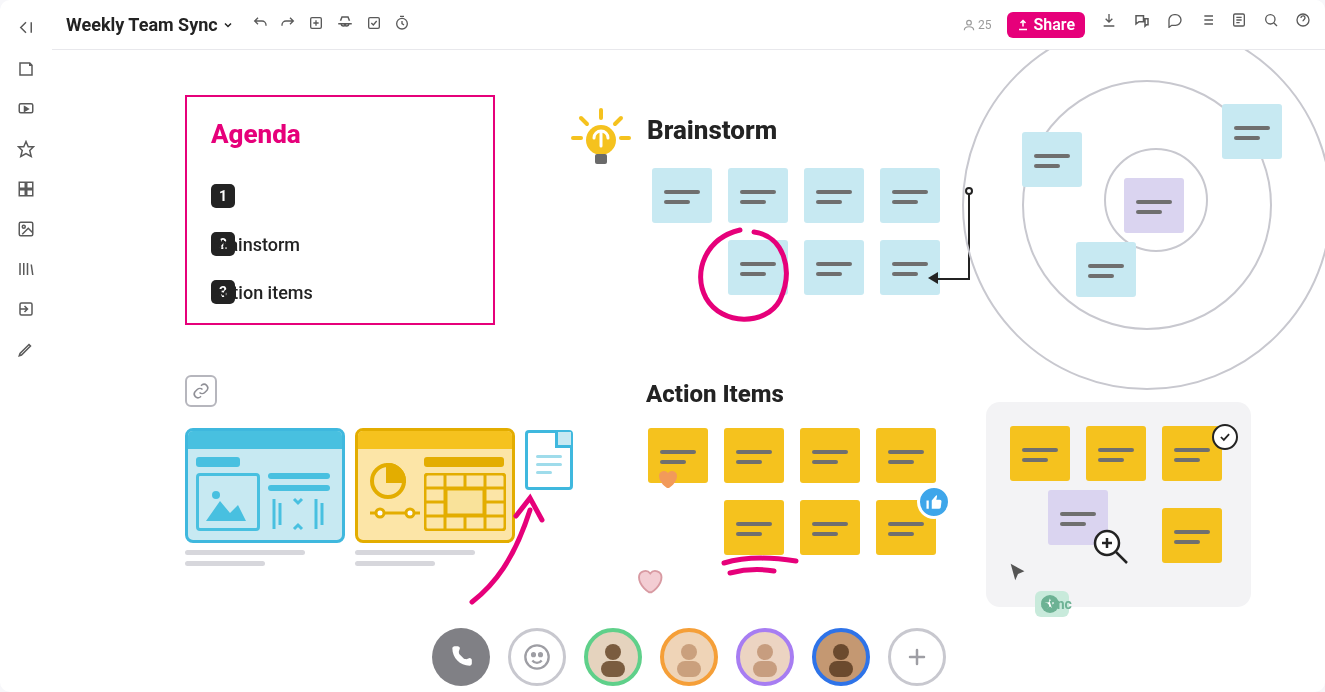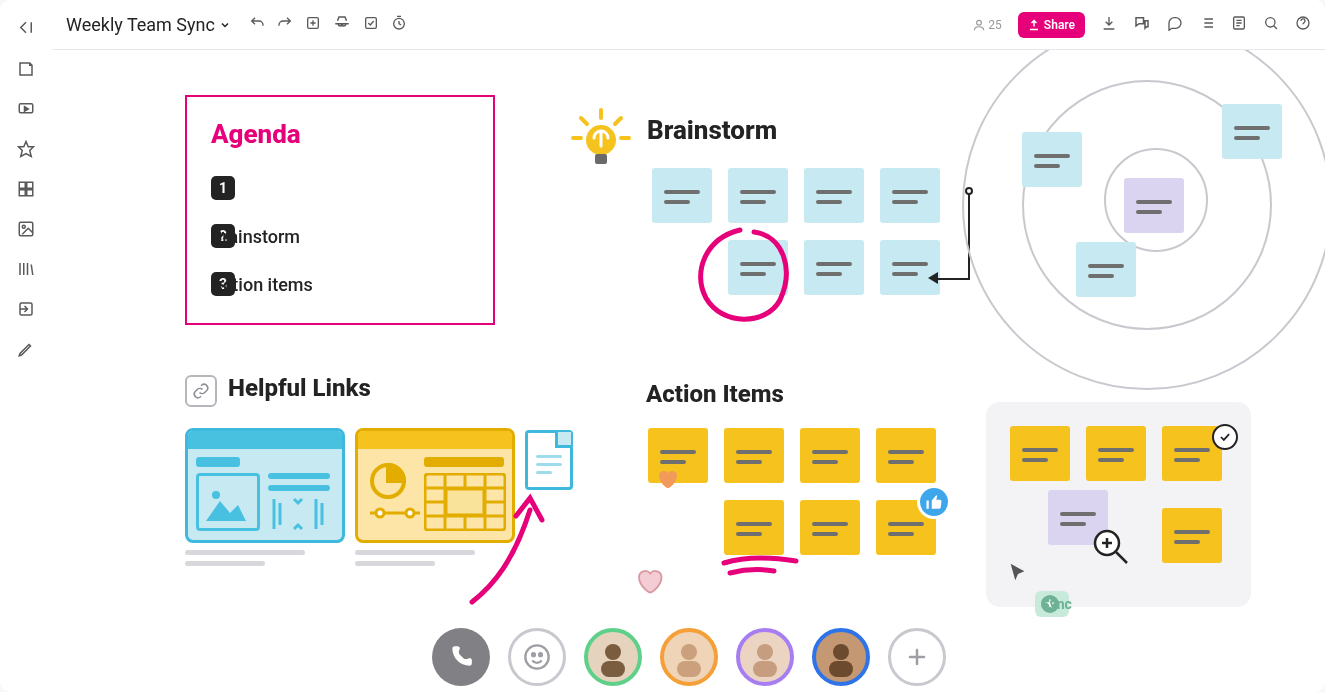--- a/index.html
+++ b/index.html
@@ -21,31 +21,31 @@
   body { margin: 0; width: 1325px; height: 692px; overflow: hidden; background: #f7f7fa; }
   .app { display: flex; width: 1325px; height: 692px; background: #fff; border-radius: 10px; overflow: hidden; position: relative; }
   
   .rail { width: 52px; display: flex; flex-direction: column; align-items: center; padding-top: 20px; gap: 22px; color: #5a5a5a; }
   .rail svg, .rail .ico { width: 18px; height: 18px; }
   .rail .ico { display:flex; align-items:center; justify-content:center; }
   
   .main { flex: 1; display: flex; flex-direction: column; position: relative; }
   
   .topbar { height: 50px; display: flex; align-items: center; padding: 0 14px; border-bottom: 1px solid #e8e8ec; position:relative; z-index:2; background:#fff;}
-  .doc-title { font-size: 18px; font-weight: 400; color: #232323; display:flex; align-items:center; gap:4px; }
+  .doc-title { font-size: 18px; font-weight: 700; color: #232323; display:flex; align-items:center; gap:4px; }
   .tb-icons { display:flex; align-items:center; gap:12px; margin-left:18px; color:#5a5a5a;}
-  .tb-right { margin-left:auto; display:flex; align-items:center; gap:16px; color:#5a5a5a;}
+  .tb-right { margin-left:auto; display:flex; gap:16px; color:#5a5a5a;}
   .presence { display:flex; align-items:center; gap:2px; color:#9a9a9a; font-size:12px;}
-  .share-btn { background: var(--pink); color:#fff; border:none; border-radius:6px; height:26px; padding:0 10px; font-size:12px; font-weight:600; display:flex; align-items:center; gap:4px;}
+  .share-btn { background: var(--pink); color:#fff; border:none; border-radius:6px; height:26px; padding:0 10px; font-size:16px; font-weight:600; display:flex; align-items:center; gap:4px;}
   
   .canvas { flex:1; position:relative; overflow:hidden; }
   .canvas * { position:absolute; }
   
   .agenda { left:133px; top:45px; width:310px; height:230px; border:2px solid var(--pink); padding:22px 24px 10px 24px; }
-  .agenda h2 { position:static; margin:0 0 27px 0; font-size:26px; font-weight:800; color:var(--pink);}
+  .agenda h2 { position:static; margin:0 0 35px 0; font-size:26px; font-weight:800; color:var(--pink);}
   .agenda ol { position:static; list-style:none; margin:0; padding:0; display:flex; flex-direction:column; gap:24px;}
   .agenda li { position:static; display:flex; align-items:center; gap:16px; font-size:18px; color:#232323; font-weight:500;}
   .agenda .num { position:static; width:24px; height:24px; border-radius:5px; background:#232323; color:#fff; font-size:14px; font-weight:700; display:flex; align-items:center; justify-content:center;}
   
   .links-icon-box { left:133px; top:325px; width:32px; height:32px; border:2px solid #b6b6bd; border-radius:6px; display:flex; align-items:center; justify-content:center; color:#8f8f96;}
   .links-title { left:176px; top:324px; font-size:24px; font-weight:800; color:#232323;}
   .link-card { width:160px; height:115px; border-radius:8px; }
   .link-card.blue { left:133px; top:378px; border:3px solid var(--sky-border); background: var(--sky); }
   .link-card.blue::after { content:""; position:absolute; left:0; top:0; right:0; height:18px; background:var(--sky-dark); border-radius:5px 5px 0 0;}
   .link-card.yellow { left:303px; top:378px; border:3px solid var(--gold-border); background: var(--gold-card-fill); }
@@ -258,21 +258,20 @@
               <span>Action items</span>
             </li>
         </ol>
       </div>
 
       <div class="links-icon-box">
         <svg width="18" height="18" viewBox="0 0 24 24" fill="none" stroke="currentColor" stroke-width="2">
             <path d="M10 14a5 5 0 007 0l3-3a5 5 0 00-7-7l-1 1M14 10a5 5 0 00-7 0l-3 3a5 5 0 007 7l1-1"></path>
           </svg>
       </div>
-      <span class="links-title">Helpful Links</span>
 
       <div class="link-card blue">
         <div class="inner-art">
           <div style="left:8px; top:26px; width:44px; height:10px; background:#48c0e0; border-radius:3px;"></div>
           <div style="left:8px; top:42px; width:64px; height:58px; border:3px solid #48c0e0; border-radius:4px;"></div>
           <svg style="left:16px; top:56px; width:44px; height:36px;" viewBox="0 0 44 36" fill="#48c0e0">
               <circle cx="12" cy="8" r="4"></circle>
               <polygon points="2,34 16,14 26,26 34,18 42,34"></polygon>
             </svg>
           <div style="left:80px; top:42px; width:62px; height:6px; background:#48c0e0; border-radius:3px;"></div>

